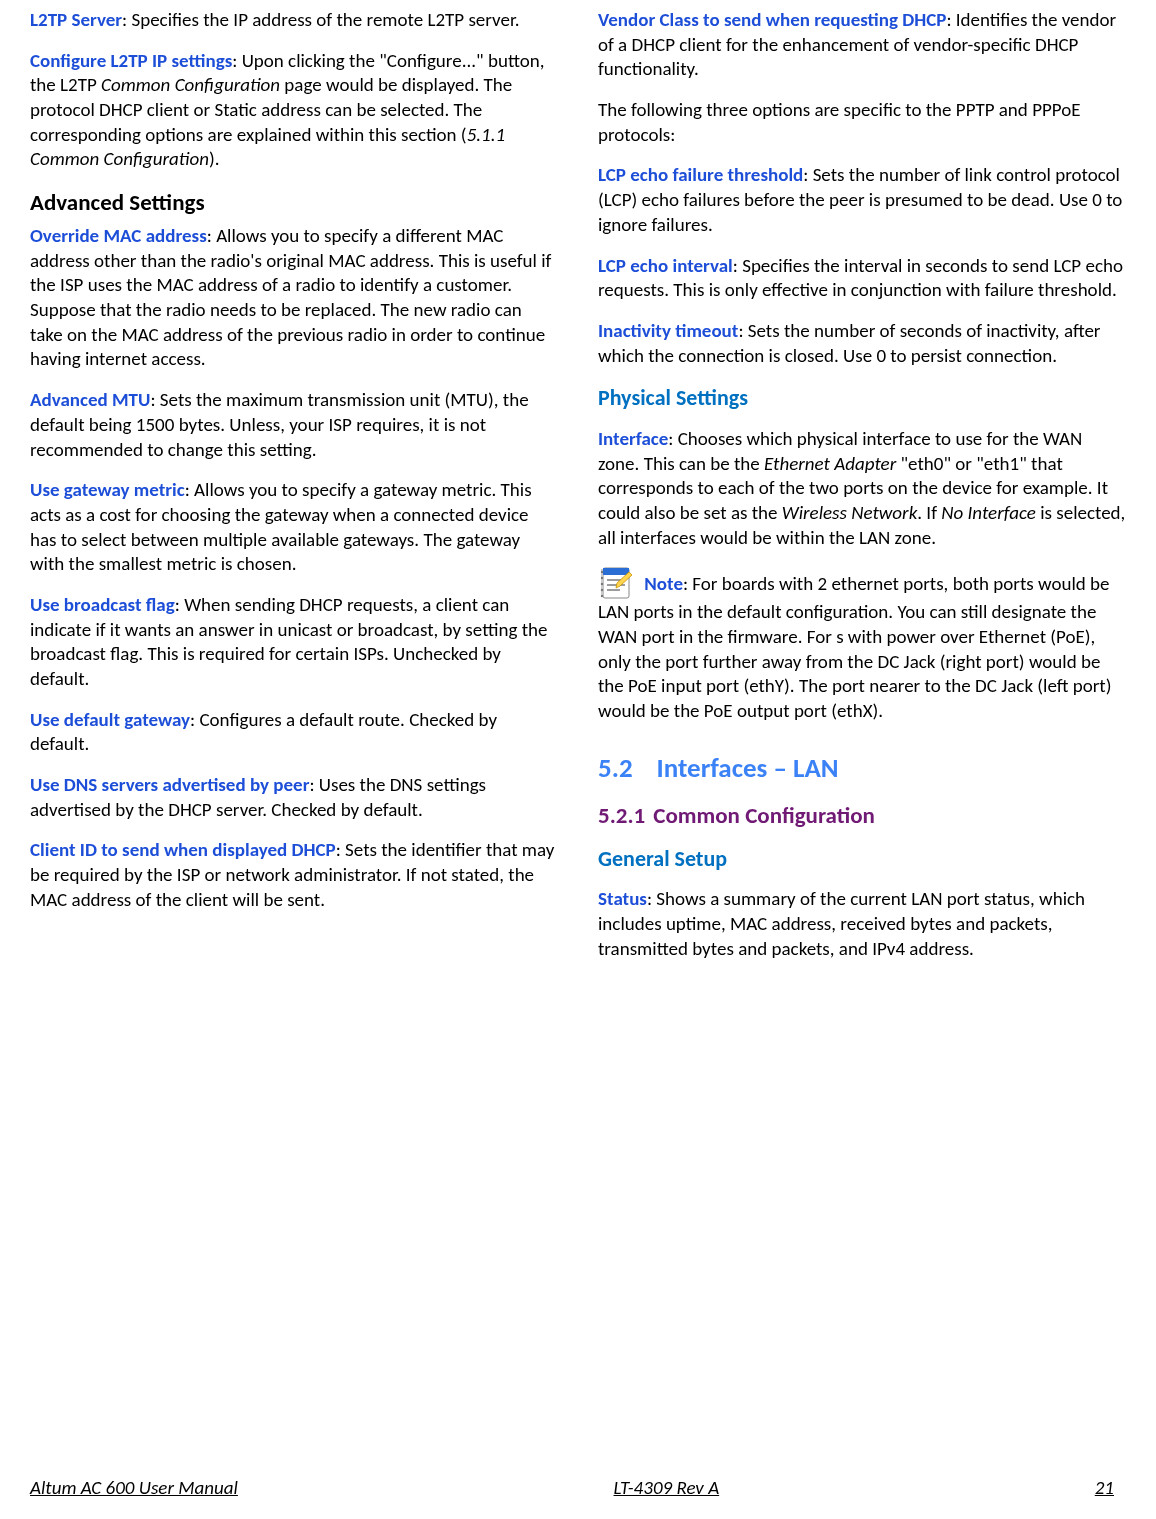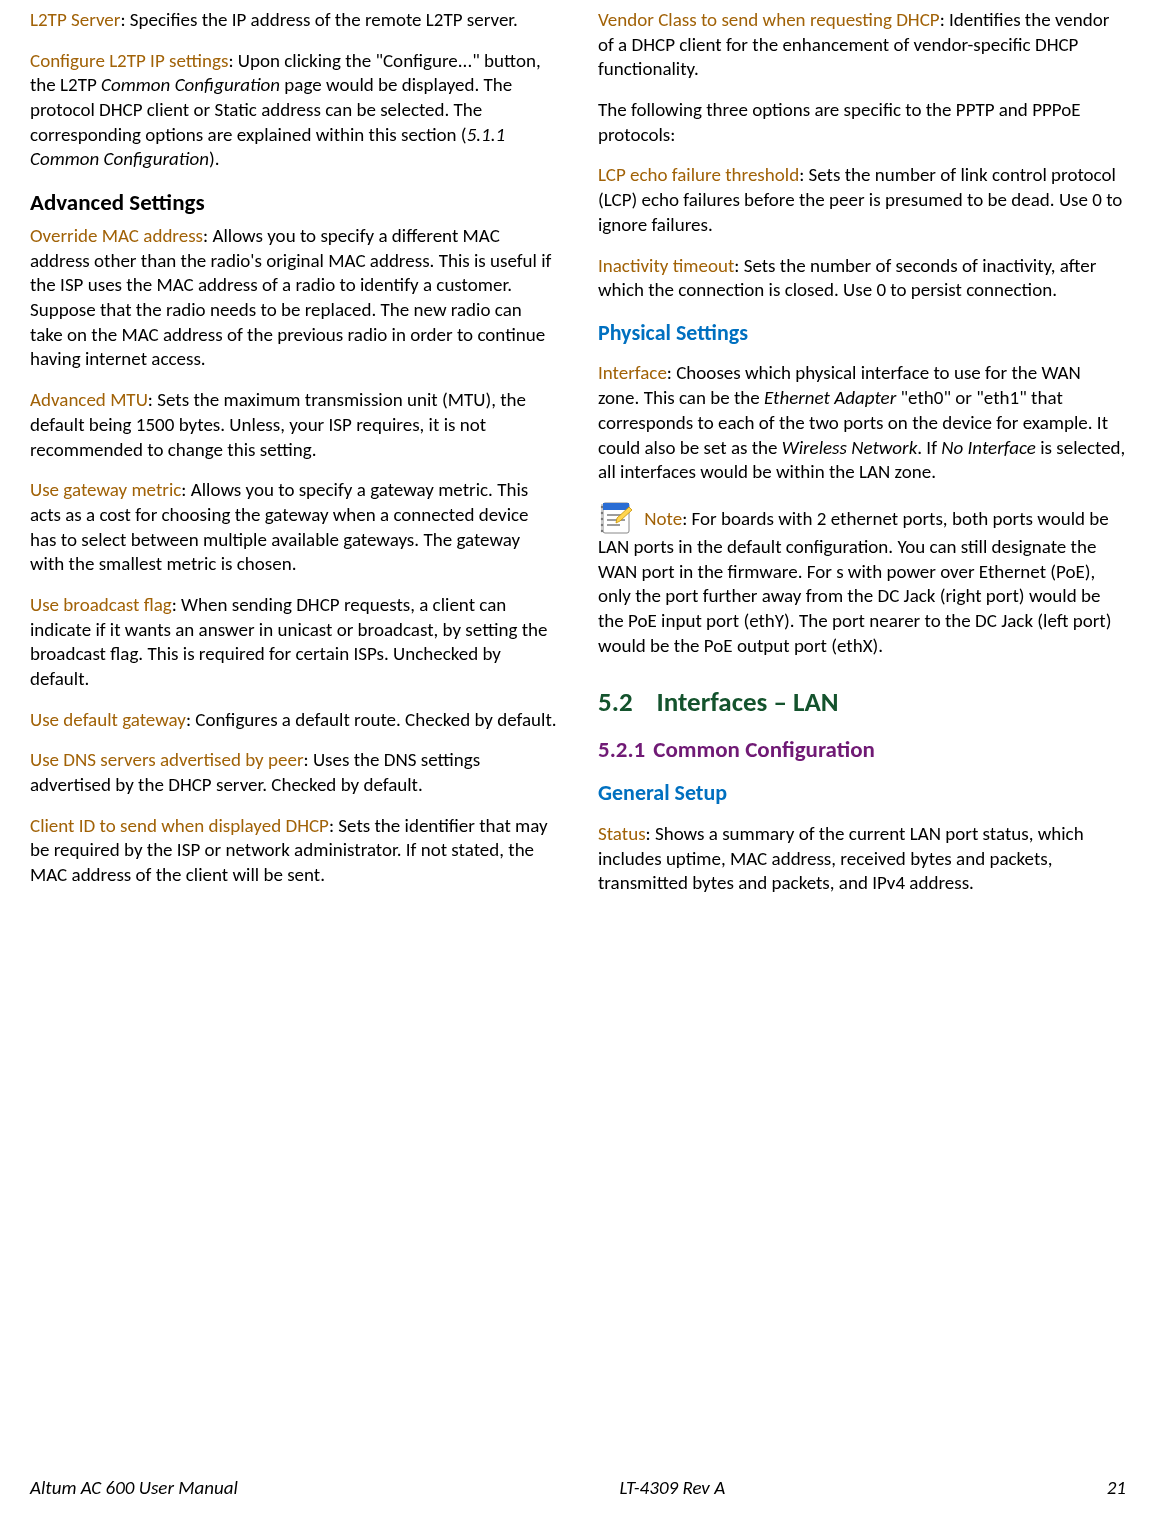--- a/index.html
+++ b/index.html
@@ -17,44 +17,45 @@
     .columns {
       display: flex;
       gap: 40px;
       height: 1430px;
     }
     .col {
       flex: 1;
       width: 50%;
     }
     p { margin-bottom: 16px; }
-    .term { color: #a16207; font-weight: normal; }
+    .term { color: #1d4ed8; font-weight: bold; }
     .h3 { font-size: 23px; font-weight: bold; color: #000; margin-top: 10px; margin-bottom: 6px; }
     .h3blue { font-size: 22px; font-weight: bold; color: #0070C0; margin-top: 4px; margin-bottom: 14px; }
-    .h2 { font-size: 27px; font-weight: bold; color: #14532d; margin-top: 26px; margin-bottom: 16px; }
+    .h2 { font-size: 27px; font-weight: bold; color: #3b82f6; margin-top: 26px; margin-bottom: 16px; }
     .h2num { display: inline-block; margin-right: 24px; }
     .h3num { font-size: 23px; font-weight: bold; color: #701a75; margin-top: 10px; margin-bottom: 14px; }
     .h3nmark { display:inline-block; margin-right:8px; }
     .ital { font-style: italic; }
     .note-icon {
       display: inline-block;
       width: 36px;
       height: 34px;
       vertical-align: -10px;
       margin-right: 6px;
     }
     .footer {
       position: absolute;
       bottom: 18px;
       left: 30px;
-      right: 30px;
+      right: 42px;
       display: flex;
       justify-content: space-between;
       font-style: italic;
       font-size: 19px;
+      text-decoration: underline;
     }
   </style>
 </head>
 <body>
 
 <div class="columns">
   <div class="col">
 
     <p>
       <span class="term">L2TP Server</span><span>: Specifies the IP address of the remote L2TP server.</span>
@@ -102,20 +103,23 @@
     <p>
       <span class="term">Vendor Class to send when requesting DHCP</span><span>: Identifies the vendor of a DHCP client for the enhancement of vendor-specific DHCP functionality.</span>
     </p>
 
     <p>The following three options are specific to the PPTP and PPPoE protocols:</p>
 
     <p>
       <span class="term">LCP echo failure threshold</span><span>: Sets the number of link control protocol (LCP) echo failures before the peer is presumed to be dead. Use 0 to ignore failures.</span>
     </p>
 
+    <p>
+      <span class="term">LCP echo interval</span><span>: Specifies the interval in seconds to send LCP echo requests. This is only effective in conjunction with failure threshold.</span>
+    </p>
 
     <p>
       <span class="term">Inactivity timeout</span><span>: Sets the number of seconds of inactivity, after which the connection is closed. Use 0 to persist connection.</span>
     </p>
 
     <div class="h3blue">Physical Settings</div>
 
     <p>
       <span class="term">Interface</span><span>: Chooses which physical interface to use for the WAN zone. This can be the </span><span class="ital">Ethernet Adapter</span><span> "eth0" or "eth1" that corresponds to each of the two ports on the device for example. It could also be set as the </span><span class="ital">Wireless Network</span><span>. If </span><span class="ital">No Interface</span><span> is selected, all interfaces would be within the LAN zone.</span>
     </p>

